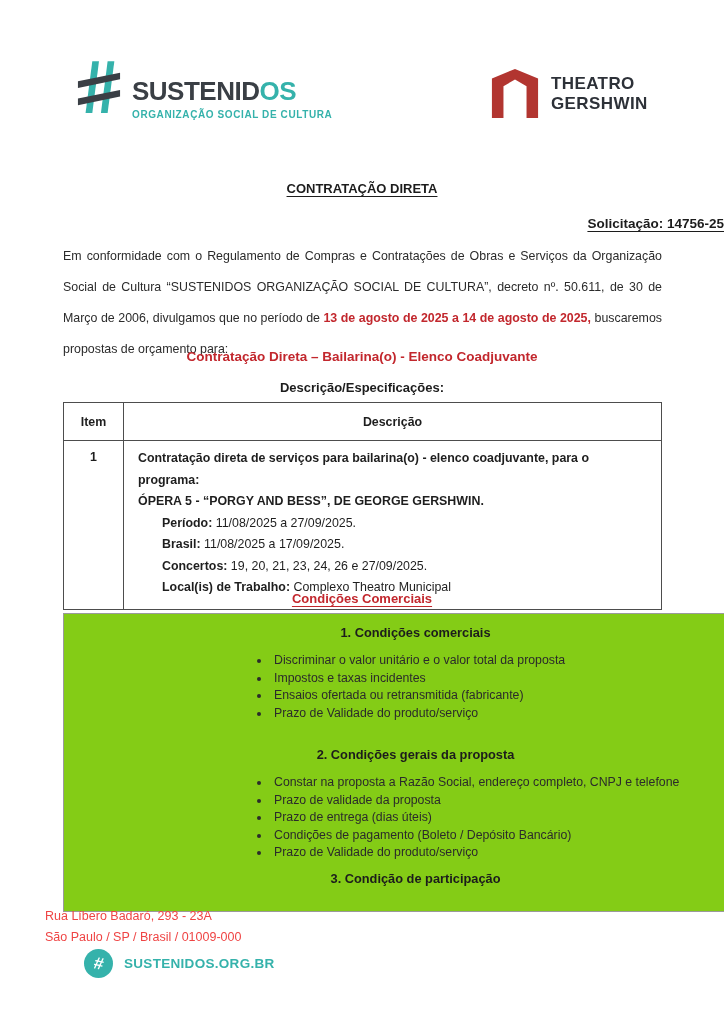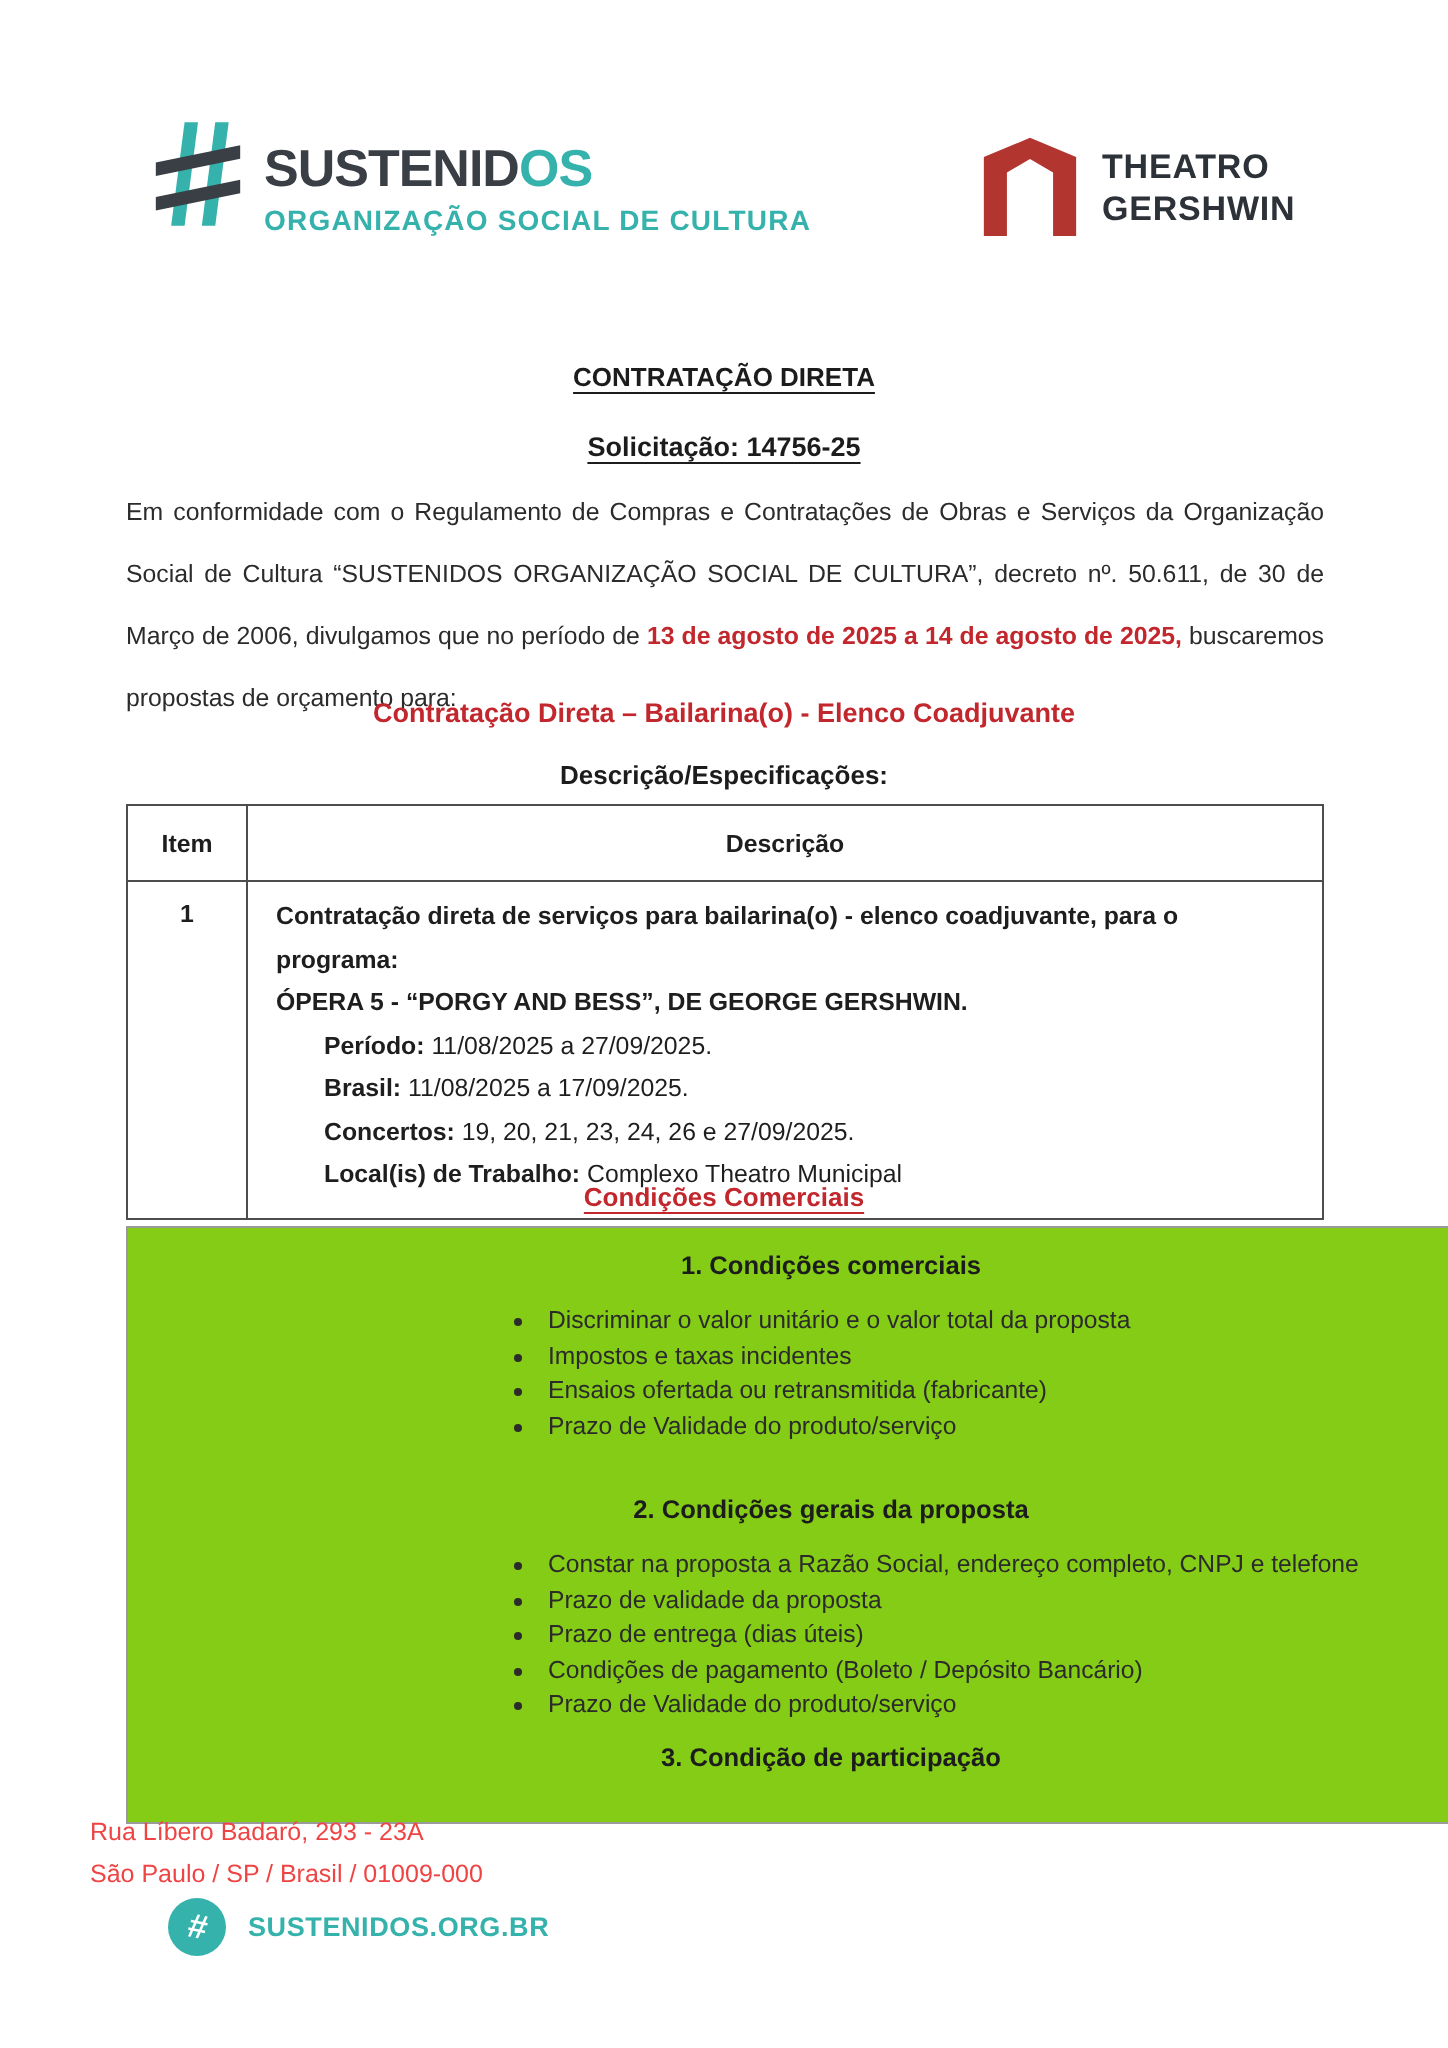--- a/index.html
+++ b/index.html
@@ -11,50 +11,50 @@
     background: #ffffff;
     font-family: "Liberation Sans", sans-serif;
     color: #2b2b2b;
     overflow: hidden;
     margin: 0 auto;
   }
 
   
   .logo-sustenidos {
     position: absolute; left: 76px; top: 58px;
-    display: flex; align-items: center; gap: 10px;
+    display: flex; align-items: flex-end; gap: 10px;
   }
   .sus-wordmark-wrap { padding-top: 10px; }
   .sus-wordmark {
     font-size: 26px; font-weight: 800; letter-spacing: -0.5px;
     color: #3a3f45; line-height: 1;
   }
   .sus-wordmark .teal { color: #35b2ab; }
   .sus-tagline {
-    margin-top: 5px; font-size: 14px; font-weight: 700;
+    margin-top: 5px; font-size: 10px; font-weight: 700;
     color: #35b2ab; letter-spacing: 0.6px;
   }
   .logo-theatro {
     position: absolute; left: 490px; top: 66px;
     display: flex; align-items: center; gap: 11px;
   }
   .theatro-text {
     font-size: 17px; font-weight: 800; color: #2d3138;
     line-height: 1.18; letter-spacing: 0.4px;
   }
 
   
   .title-block { position: absolute; top: 181px; left: 0; width: 100%; text-align: center; }
   .doc-title {
     font-size: 13px; font-weight: 700; color: #1c1c1c;
     text-decoration: underline; text-underline-offset: 3px;
   }
   .doc-subtitle {
     margin-top: 20px; font-size: 13.5px; font-weight: 700; color: #1c1c1c;
-    text-decoration: underline; text-underline-offset: 3px;
+    text-decoration: underline; text-underline-offset: 3px; text-align: right;
   }
 
   
   .intro {
     position: absolute; left: 63px; top: 241px; width: 599px;
     font-size: 12.4px; line-height: 31px; text-align: justify; color: #2b2b2b;
   }
   .intro .highlight { color: #c2272d; font-weight: 700; }
 
   

